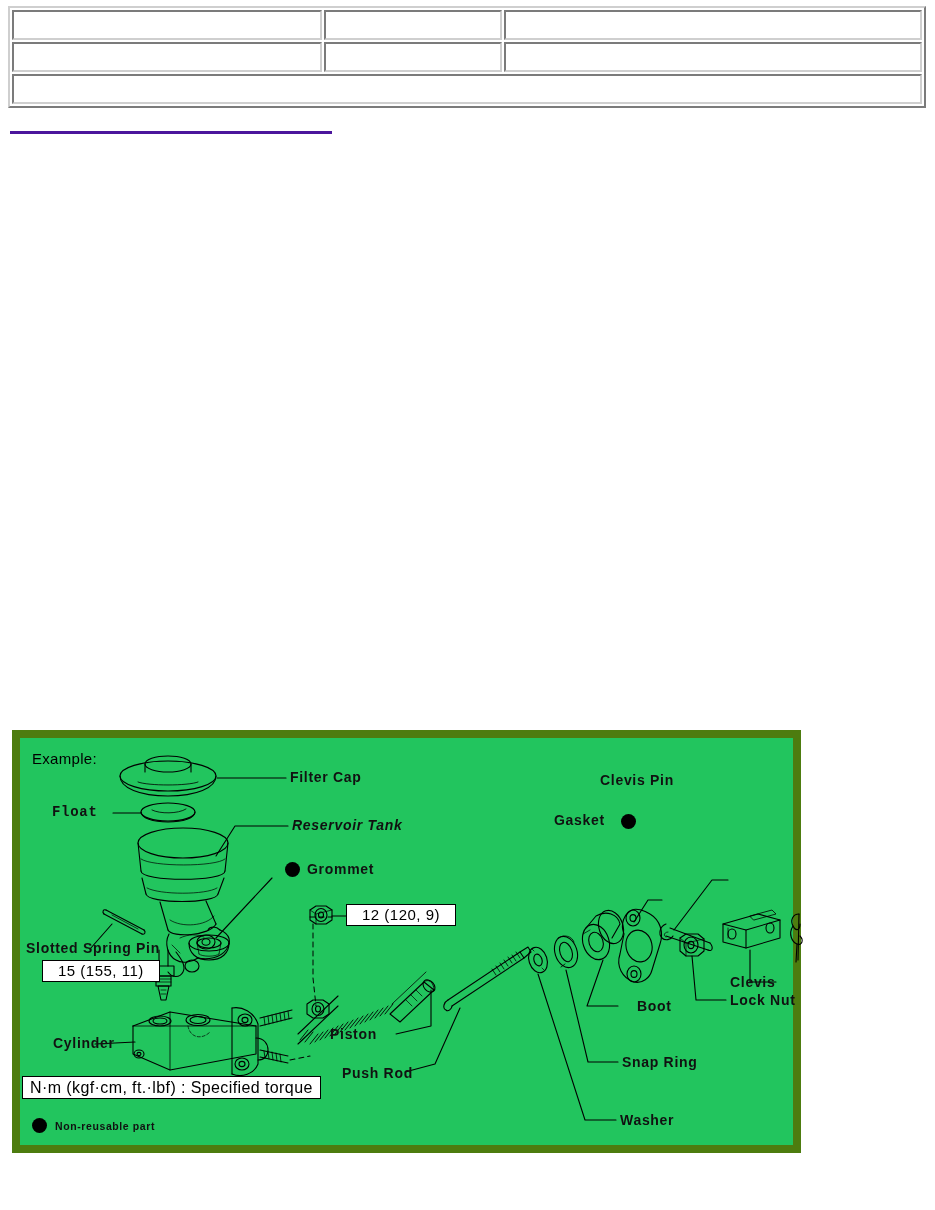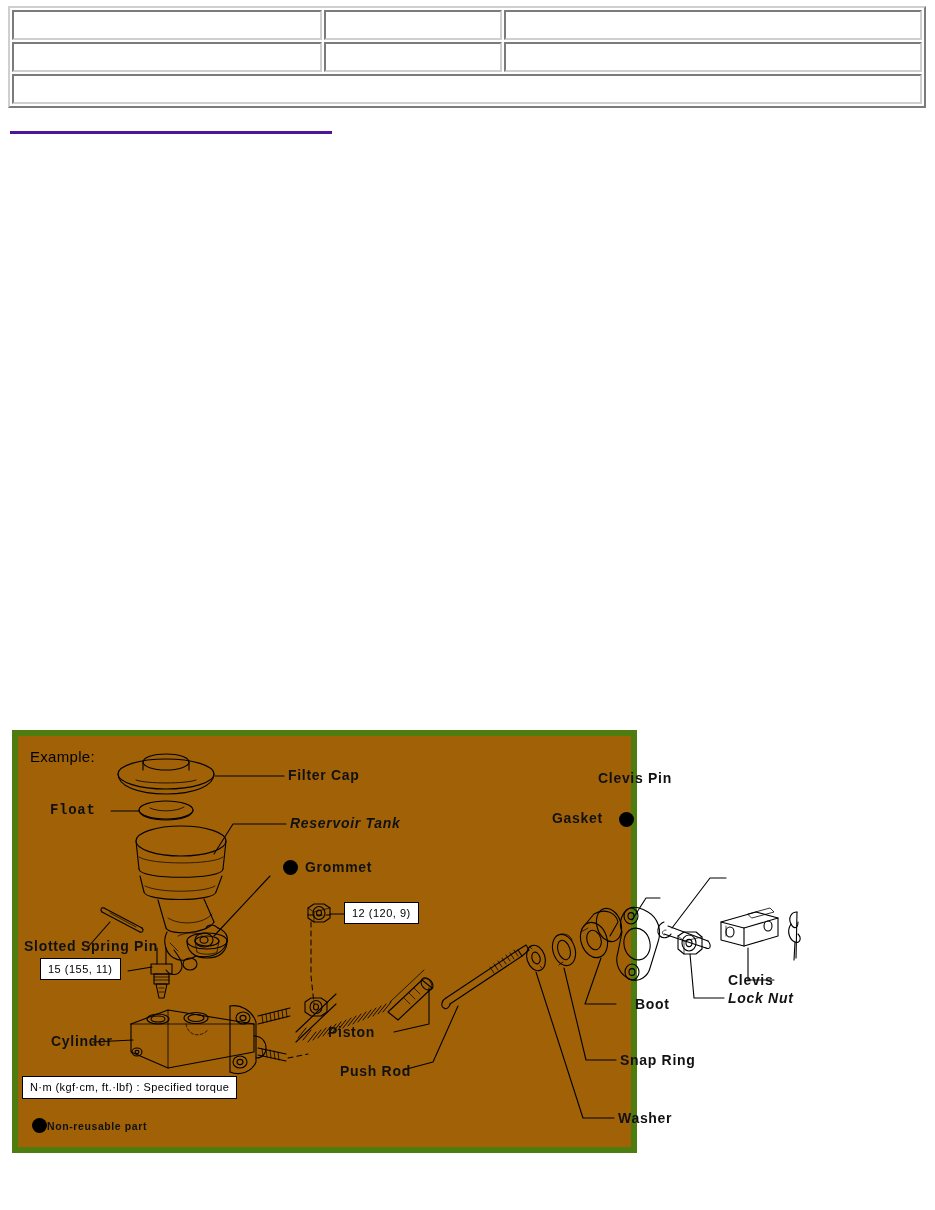--- a/index.html
+++ b/index.html
@@ -56,25 +56,25 @@
     white-space: nowrap;
     height: 16px;
     line-height: 16px;
   }
 
   
   .figure-box {
     position: absolute;
     left: 12px;
     top: 730px;
-    width: 625px;
+    width: 789px;
     height: 423px;
-    border: 6px solid #4d7c0f;
+    border: 8px solid #4d7c0f;
     box-sizing: border-box;
-    background: #a16207;
+    background: #22c55e;
   }
   .example-label {
     position: absolute;
     left: 12px;
     top: 12px;
     font-size: 15px;
     color: #000000;
     letter-spacing: .3px;
   }
 
@@ -87,48 +87,49 @@
     letter-spacing: .7px;
     white-space: nowrap;
     line-height: 12px;
   }
 
   
   .torque-box {
     position: absolute;
     border: 1px solid #000000;
     background: #ffffff;
-    font-size: 11px;
+    font-size: 15px;
     color: #000000;
-    padding: 4px 7px;
+    padding: 4px 15px;
     letter-spacing: .5px;
     white-space: nowrap;
     line-height: 12px;
   }
 
   
   .legend-box {
     position: absolute;
     left: 22px;
     top: 1076px;
     border: 1px solid #000000;
     background: #ffffff;
     padding: 4px 7px;
-    font-size: 11px;
+    font-size: 16px;
     color: #000000;
     letter-spacing: .4px;
     white-space: nowrap;
     line-height: 13px;
   }
   .legend-nonreuse {
     position: absolute;
     left: 32px;
     top: 1118px;
     display: flex;
     align-items: center;
+    gap: 8px;
     font-size: 10.5px;
     font-weight: bold;
     color: #111111;
     letter-spacing: .6px;
     white-space: nowrap;
   }
   .dot {
     width: 15px;
     height: 15px;
     border-radius: 50%;
@@ -422,21 +423,21 @@
   <div class="lbl" style="left:6px;   top:204px;">Slotted Spring Pin</div>
   <div class="lbl" style="left:33px;  top:299px;">Cylinder</div>
   <div class="lbl" style="left:310px; top:290px;">Piston</div>
   <div class="lbl" style="left:322px; top:329px;">Push Rod</div>
   <div class="lbl" style="left:600px; top:376px;">Washer</div>
   <div class="lbl" style="left:602px; top:318px;">Snap Ring</div>
   <div class="lbl" style="left:617px; top:262px;">Boot</div>
   <div class="lbl" style="left:534px; top:76px;">Gasket</div>
   <div class="lbl" style="left:580px; top:36px;">Clevis Pin</div>
   <div class="lbl" style="left:710px; top:238px;">Clevis</div>
-  <div class="lbl" style="left:710px; top:256px;font-style:italic;">Lock Nut</div>
+  <div class="lbl" style="left:710px; top:256px;">Lock Nut</div>
 
   <div class="torque-box" style="left:326px; top:166px;">12 (120, 9)</div>
   <div class="torque-box" style="left:22px;  top:222px;">15 (155, 11)</div>
 
 </div>
 
 <div class="legend-box">N·m (kgf·cm, ft.·lbf) : Specified torque</div>
 <div class="legend-nonreuse">
   <span class="dot"></span>
   <span>Non-reusable part</span>

